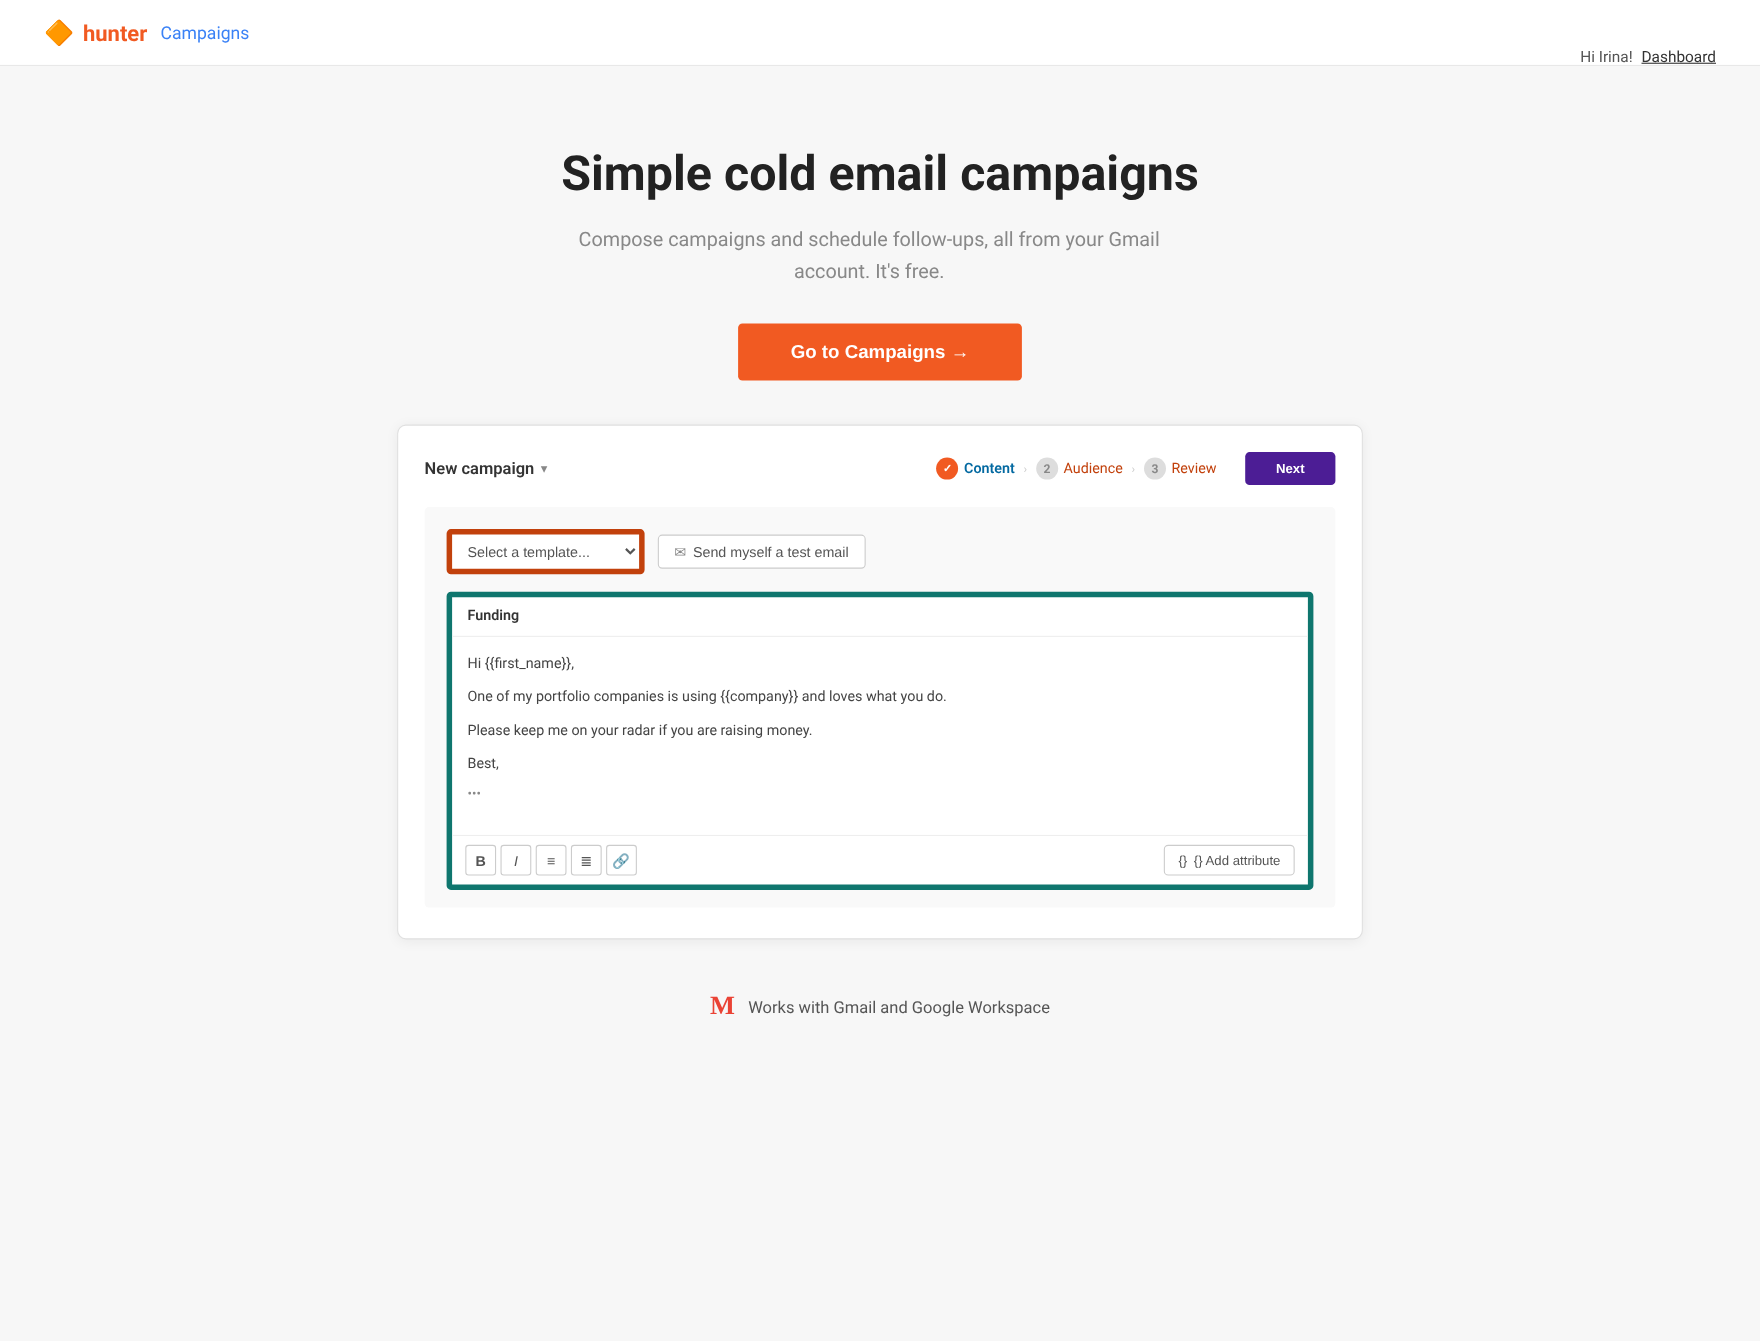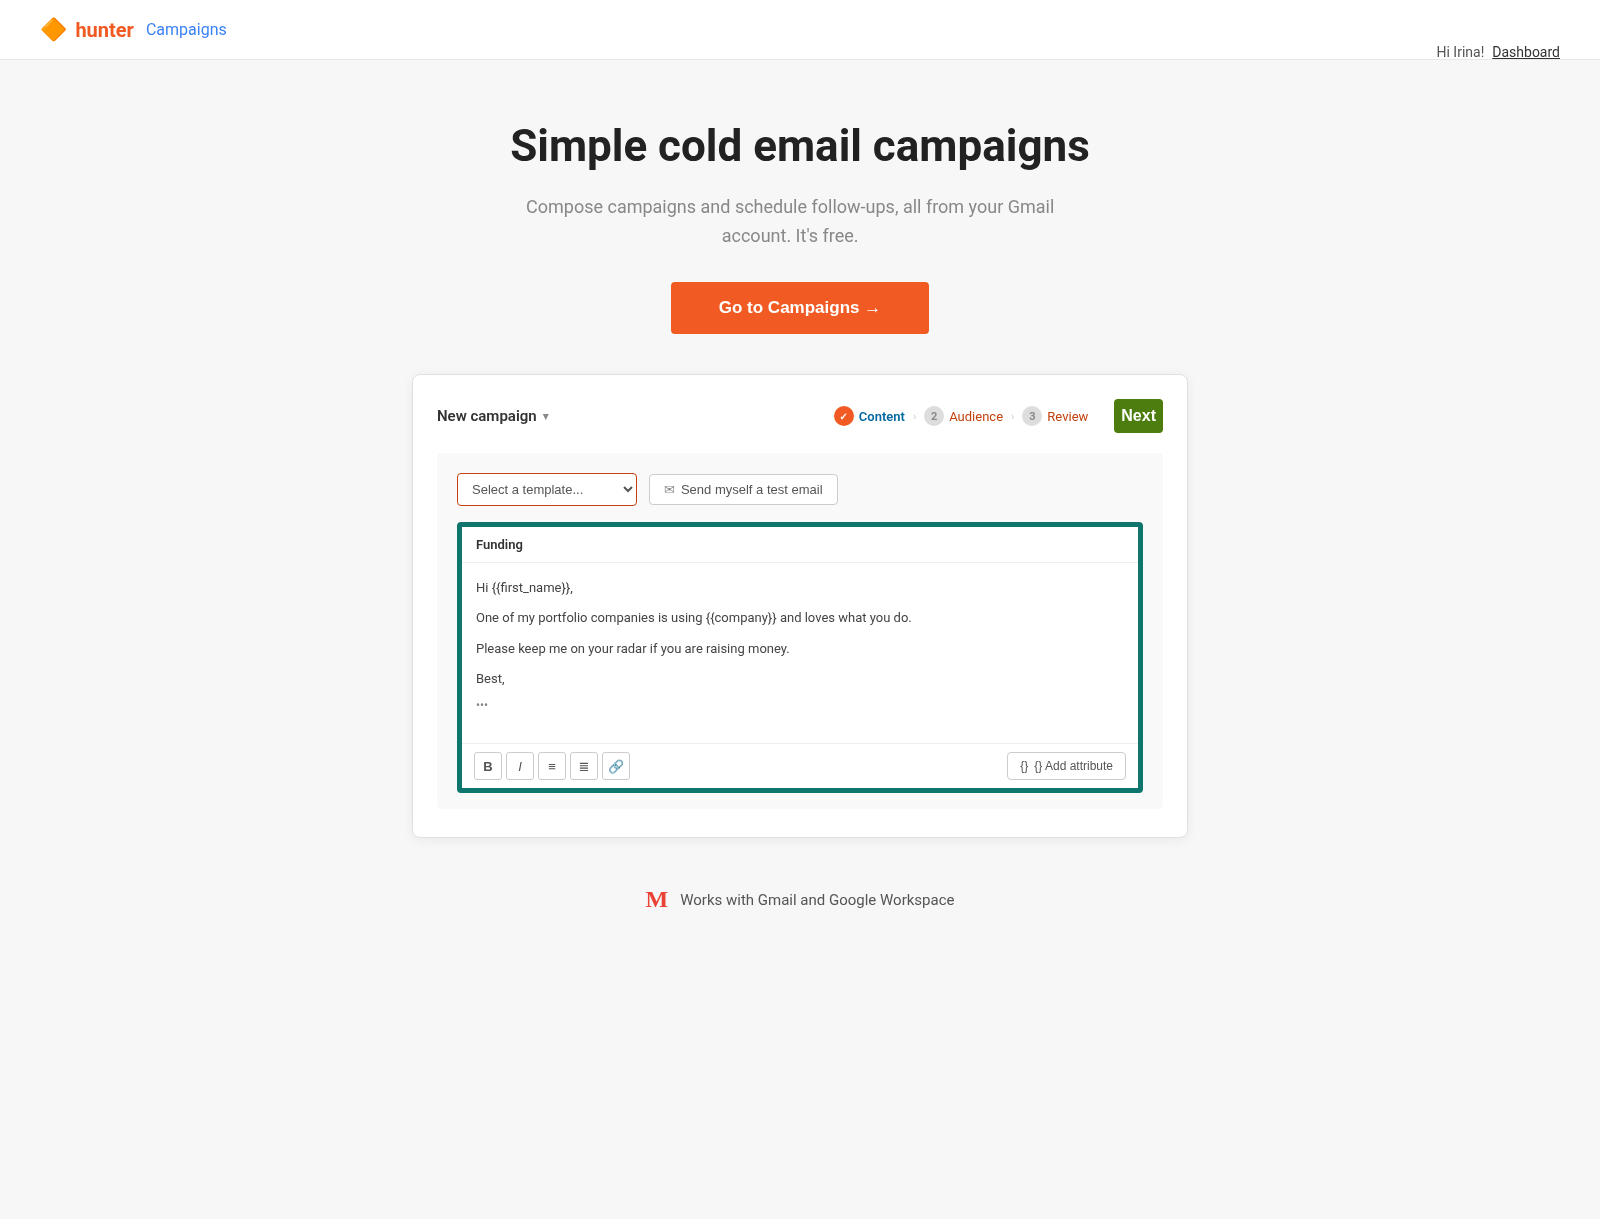--- a/index.html
+++ b/index.html
@@ -67,20 +67,21 @@
     .hero {
       text-align: center;
       margin-bottom: 40px;
     }
     .hero-title {
       font-size: 44px;
       font-weight: 700;
       color: #222;
       margin-bottom: 20px;
       line-height: 1.2;
+      margin-top: 12px;
     }
     .hero-subtitle {
       font-size: 18px;
       color: #888;
       line-height: 1.6;
       max-width: 560px;
     }
     .hero-cta {
       margin-top: 32px;
     }
@@ -96,21 +97,21 @@
       display: inline-flex;
       align-items: center;
       gap: 10px;
     }
 
     
     .campaign-card {
       background: #fff;
       border: 1px solid #e0e0e0;
       border-radius: 8px;
-      width: 776px;
+      width: 878px;
       padding: 24px 24px 28px;
       box-shadow: 0 2px 12px rgba(0,0,0,0.06);
     }
 
     
     .campaign-header {
       display: flex;
       align-items: center;
       justify-content: space-between;
       margin-bottom: 20px;
@@ -166,25 +167,25 @@
     }
     .step-label.inactive-label {
       color: #c2410c;
     }
     .step-arrow {
       color: #ccc;
       font-size: 11px;
       margin: 0 2px;
     }
     .next-button {
-      background: #4d7c0f;
+      background: #4c1d95;
       color: #fff;
       border: none;
-      padding: 8px 7px;
-      font-size: 16px;
+      padding: 8px 28px;
+      font-size: 12px;
       font-weight: 600;
       border-radius: 4px;
       cursor: pointer;
     }
 
     
     .campaign-body {
       background: #f9f9f9;
       border-radius: 4px;
       padding: 20px 20px 16px;
@@ -193,21 +194,21 @@
     
     .template-row {
       display: flex;
       align-items: center;
       gap: 12px;
       margin-bottom: 16px;
     }
     .template-select {
       padding: 7px 10px;
       font-size: 13px;
-      border: 1px solid #c2410c;
+      border: 5px solid #c2410c;
       border-radius: 4px;
       background: #fff;
       color: #555;
       width: 180px;
       cursor: pointer;
       appearance: auto;
     }
     .test-email-btn {
       display: flex;
       align-items: center;

